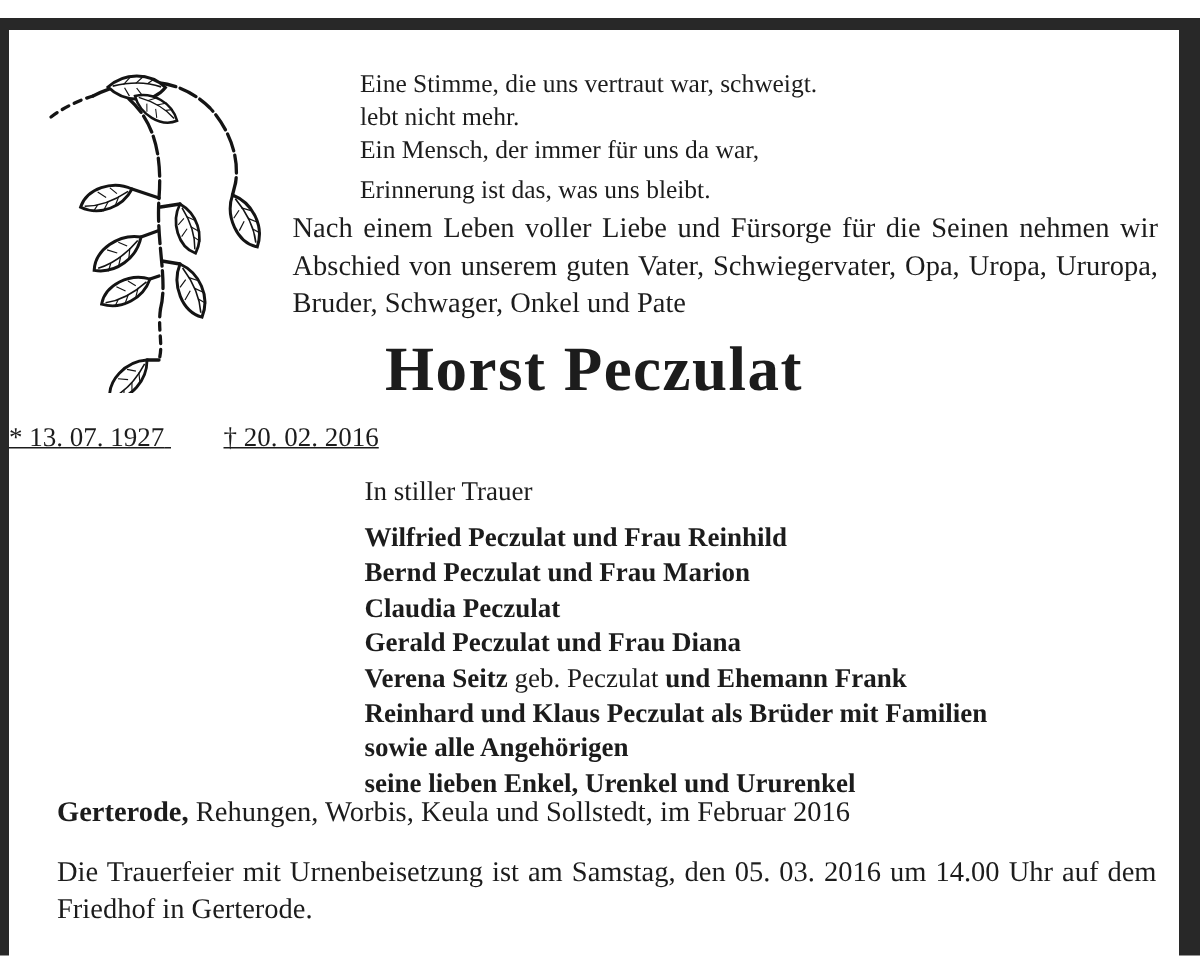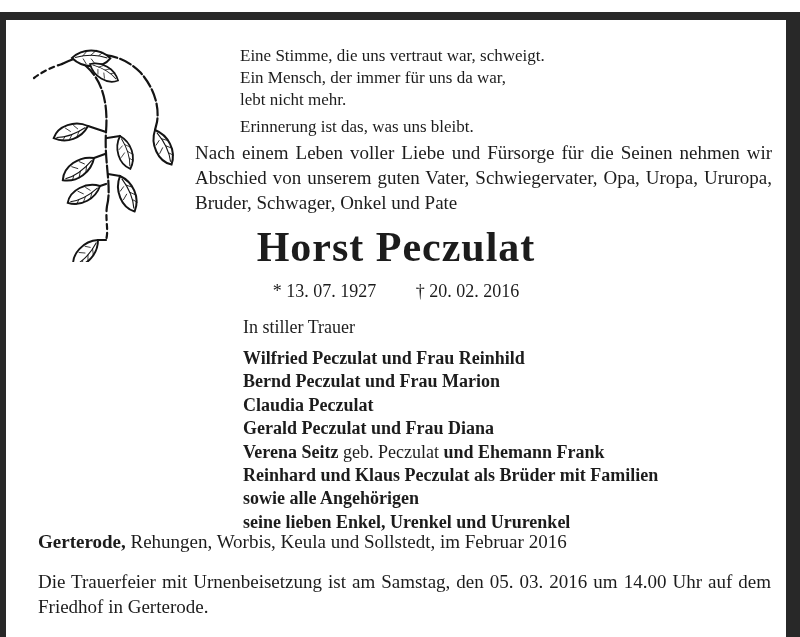--- a/index.html
+++ b/index.html
@@ -17,21 +17,21 @@
     margin-top:12px;
   }
   .abs{position:absolute;}
   
   .poem{left:234px;top:25px;font-size:17px;line-height:22px;}
   .poem .last{margin-top:5px;}
   
   .intro{left:189px;top:120px;width:577px;font-size:19px;line-height:25px;text-align:justify;margin:0;}
   
   .name{left:0;top:204px;width:100%;text-align:center;font-size:42px;font-weight:700;letter-spacing:1px;line-height:1.1;}
-  .dates{left:0;top:261px;width:100%;text-align:center;font-size:18px;}
+  .dates{left:0;top:261px;width:100%;text-align:left;font-size:18px;text-decoration:underline;}
   .dates .death{margin-left:35px;}
   
   .mourning-label{left:237px;top:297px;font-size:18px;}
   .mourners{left:237px;top:327px;font-size:18px;font-weight:700;line-height:23.4px;}
   .mourners .reg{font-weight:400;}
   
   .places{left:32px;top:511px;font-size:19px;}
   .places .city{font-weight:700;}
   .funeral{left:32px;top:549px;width:733px;font-size:19px;line-height:25px;text-align:justify;margin:0;}
   
@@ -69,22 +69,22 @@
     <use href="#leaf" transform="translate(60,92) rotate(168) scale(0.95)"></use>
     <use href="#leaf" transform="translate(66,124) rotate(152)"></use>
     <use href="#leaf" transform="translate(92,102) rotate(80) scale(0.9)"></use>
     <use href="#leaf" transform="translate(72,152) rotate(160) scale(0.95)"></use>
     <use href="#leaf" transform="translate(92,142) rotate(75)"></use>
     <use href="#leaf" transform="translate(70,206) rotate(140) scale(0.95)"></use>
   </svg>
 
   <div class="abs poem">
     <div>Eine Stimme, die uns vertraut war, schweigt.</div>
+    <div>lebt nicht mehr.</div>
     <div>Ein Mensch, der immer für uns da war,</div>
-    <div>lebt nicht mehr.</div>
     <div class="last">Erinnerung ist das, was uns bleibt.</div>
   </div>
 
   <p class="abs intro">Nach einem Leben voller Liebe und Fürsorge für die Seinen nehmen wir Abschied von unserem guten Vater, Schwiegervater, Opa, Uropa, Ururopa, Bruder, Schwager, Onkel und Pate</p>
 
   <div class="abs name">Horst Peczulat</div>
 
   <div class="abs dates">
     <span class="birth">* 13. 07. 1927</span>
     <span class="death">† 20. 02. 2016</span>

